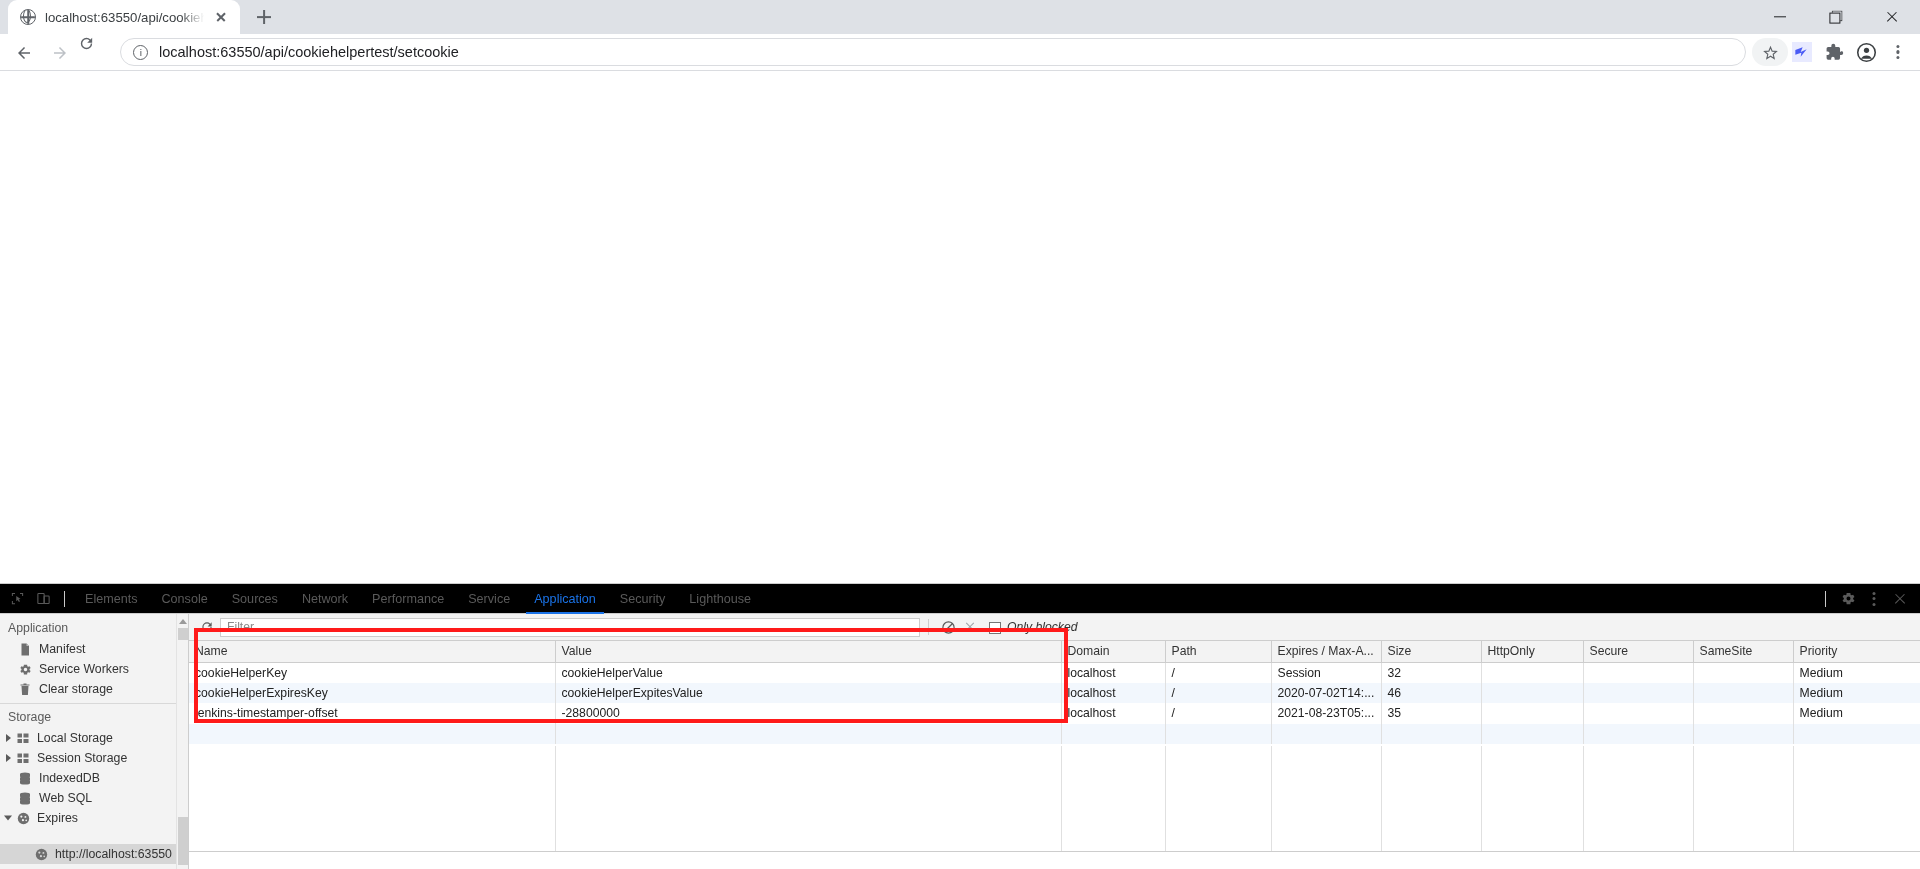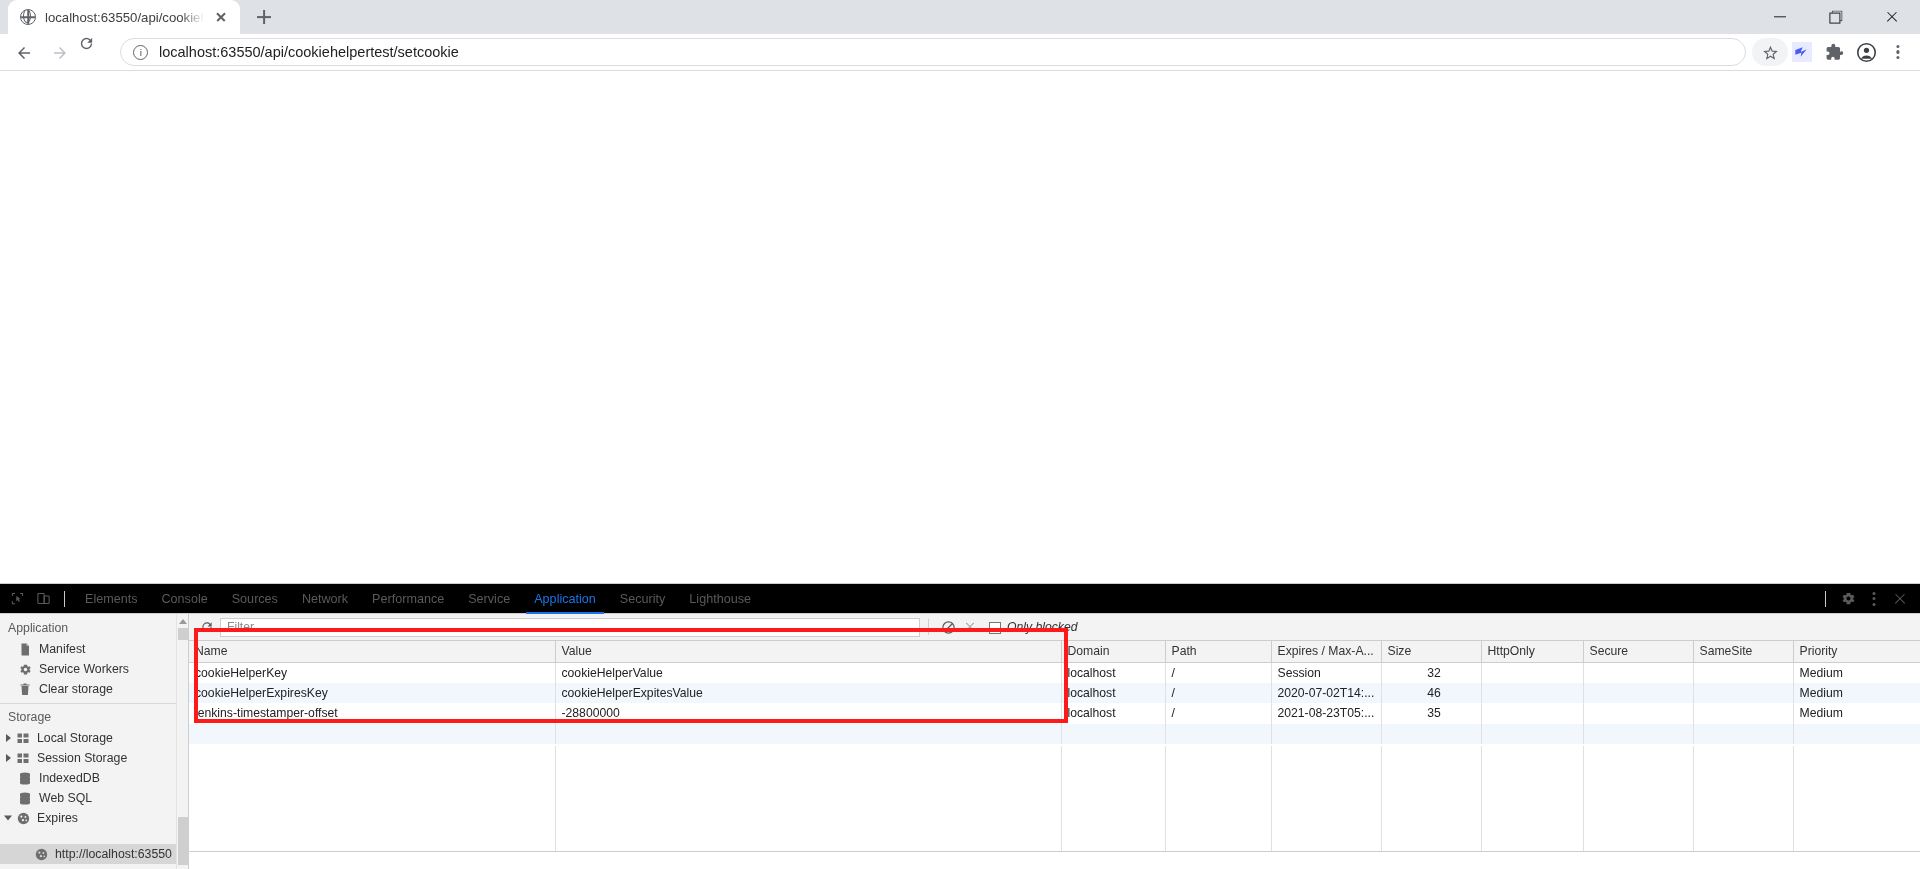--- a/index.html
+++ b/index.html
@@ -300,21 +300,21 @@
     color: #333; font-size: 12.2px;
     white-space: nowrap; overflow: hidden;
   }
   table.ck-table td {
     height: 20.5px; padding: 0 0 0 6px;
     border-right: 1px solid #e0e0e0;
     white-space: nowrap; overflow: hidden; text-overflow: ellipsis;
   }
   table.ck-table tr.odd  td { background: #fff; }
   table.ck-table tr.even td { background: #f2f7fd; }
-  td.num { text-align: center; padding-right: 7px; }
+  td.num { text-align: left; padding-right: 7px; }
 
   .ck-emptygrid {
     position: absolute; left: 0; right: 0; pointer-events: none;
   }
   .ck-emptygrid .col-line {
     position: absolute; top: 0; bottom: 0; width: 1px; background: #e0e0e0;
   }
   .ck-gridbottom { position: absolute; left: 0; right: 0; height: 1px; background: #cdcdcd; }
 
   .red-highlight {

